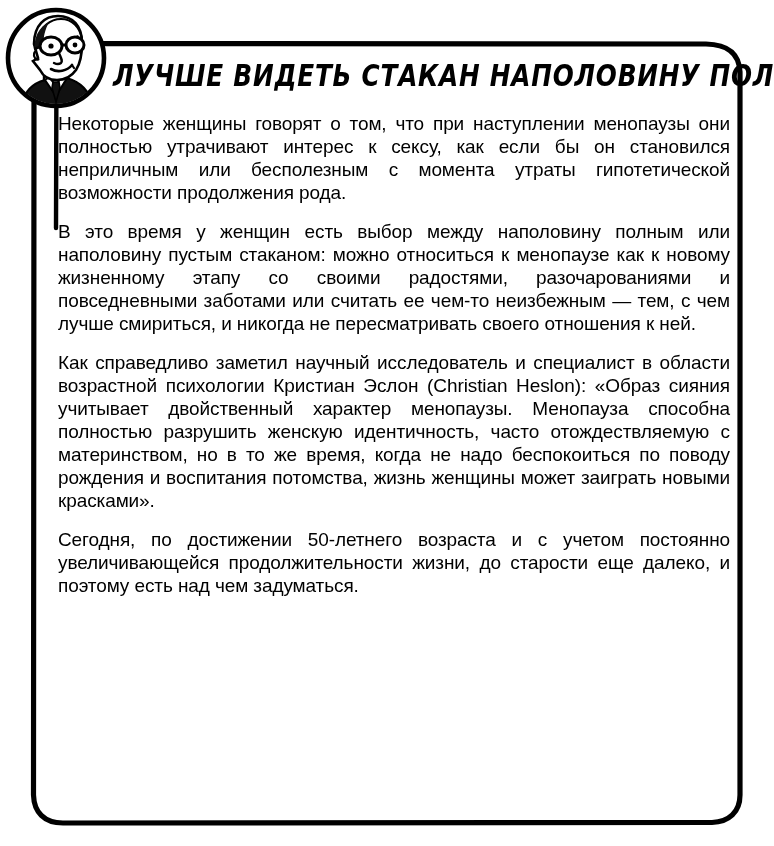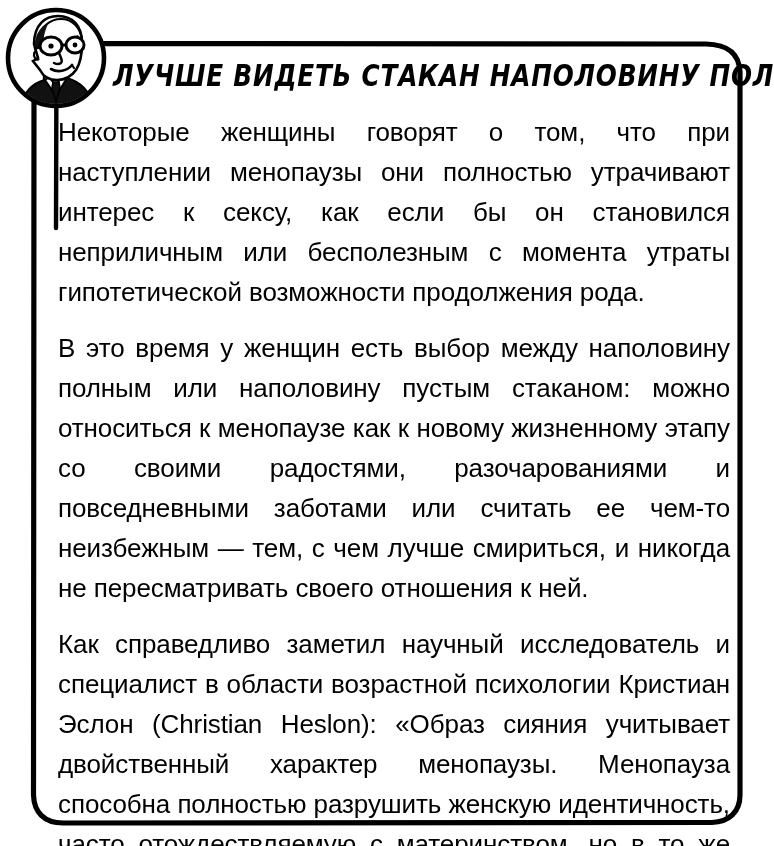--- a/index.html
+++ b/index.html
@@ -55,22 +55,22 @@
     letter-spacing: 0.8px;
     text-transform: uppercase;
     margin: 0 0 20px 55px;
     white-space: nowrap;
     transform: scaleY(1.18) scaleX(0.97);
     transform-origin: left bottom;
   }
 
   .para {
     font-family: "Liberation Sans", sans-serif;
-    font-size: 26px;
-    line-height: 40px;
+    font-size: 19px;
+    line-height: 23px;
     text-align: justify;
     margin: 0 0 16px 0;
     letter-spacing: -0.1px;
   }
   .para:last-of-type { margin-bottom: 0; }
 </style>
 </head>
 <body>
 
 <div id="sidebar-box">
@@ -137,14 +137,15 @@
   </svg>
 </div>
 
 <div id="content">
 
   <h1 id="panel-title">ЛУЧШЕ ВИДЕТЬ СТАКАН НАПОЛОВИНУ ПОЛНЫМ</h1>
 
   <p class="para">Некоторые женщины говорят о том, что при наступлении менопаузы они полностью утрачивают интерес к сексу, как если бы он становился неприличным или бесполезным с момента утраты гипотетической возможности продолжения рода.</p>
   <p class="para">В это время у женщин есть выбор между наполовину полным или наполовину пустым стаканом: можно относиться к менопаузе как к новому жизненному этапу со своими радостями, разочарованиями и повседневными заботами или считать ее чем-то неизбежным — тем, с чем лучше смириться, и никогда не пересматривать своего отношения к ней.</p>
   <p class="para">Как справедливо заметил научный исследователь и специалист в области возрастной психологии Кристиан Эслон (Christian Heslon): «Образ сияния учитывает двойственный характер менопаузы. Менопауза способна полностью разрушить женскую идентичность, часто отождествляемую с материнством, но в то же время, когда не надо беспокоиться по поводу рождения и воспитания потомства, жизнь женщины может заиграть новыми красками».</p>
+  <p class="para">Сегодня, по достижении 50-летнего возраста и с учетом постоянно увеличивающейся продолжительности жизни, до старости еще далеко, и поэтому есть над чем задуматься.</p>
 
 </div>
 
 </body></html>

